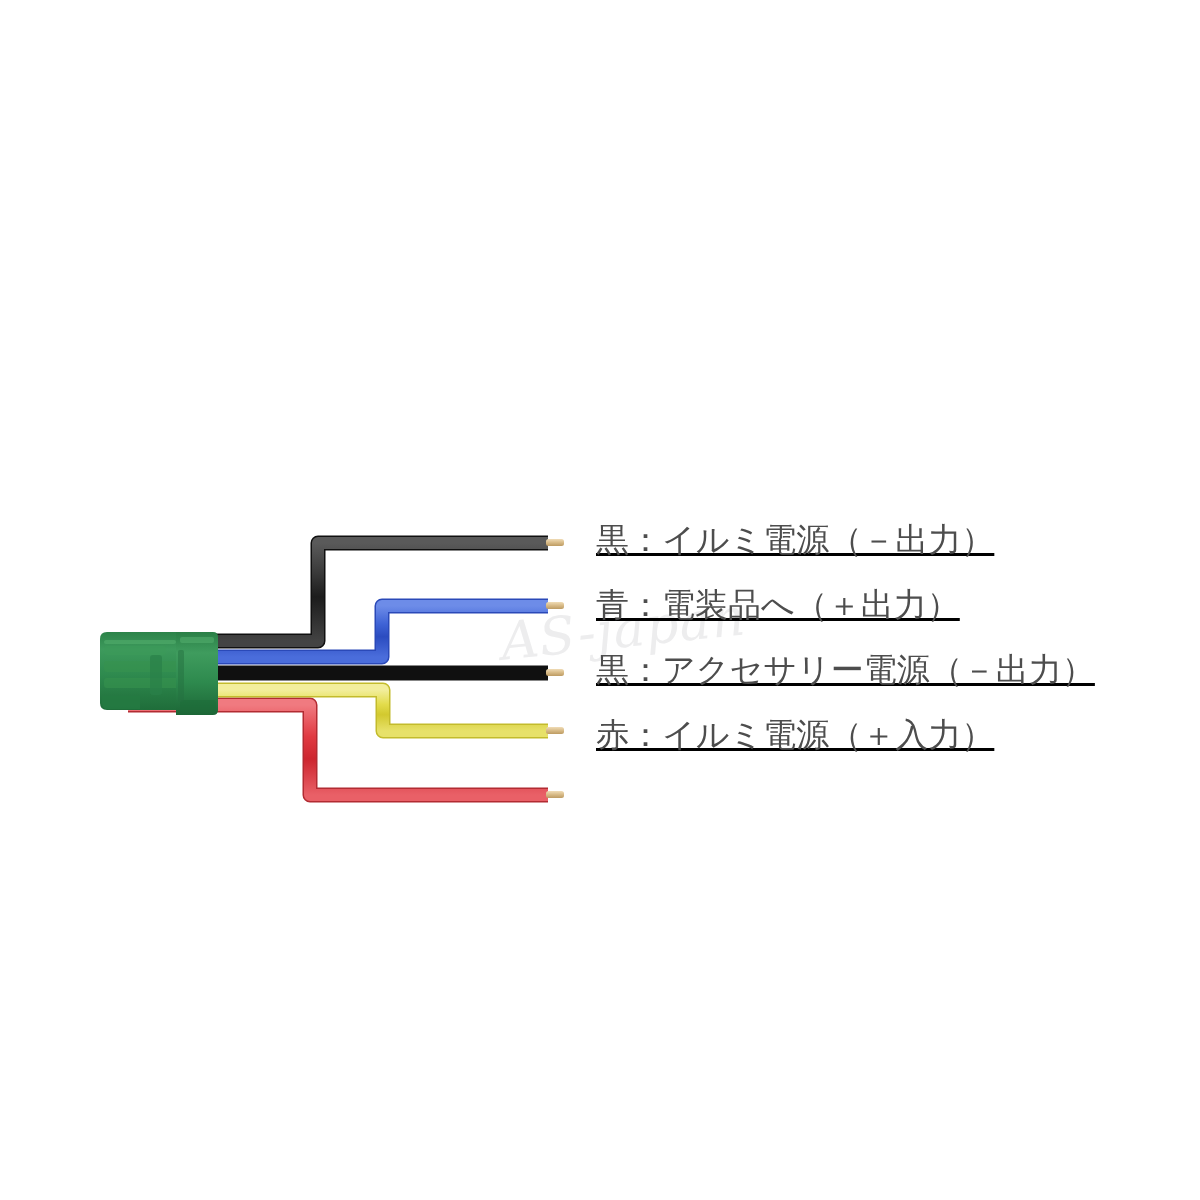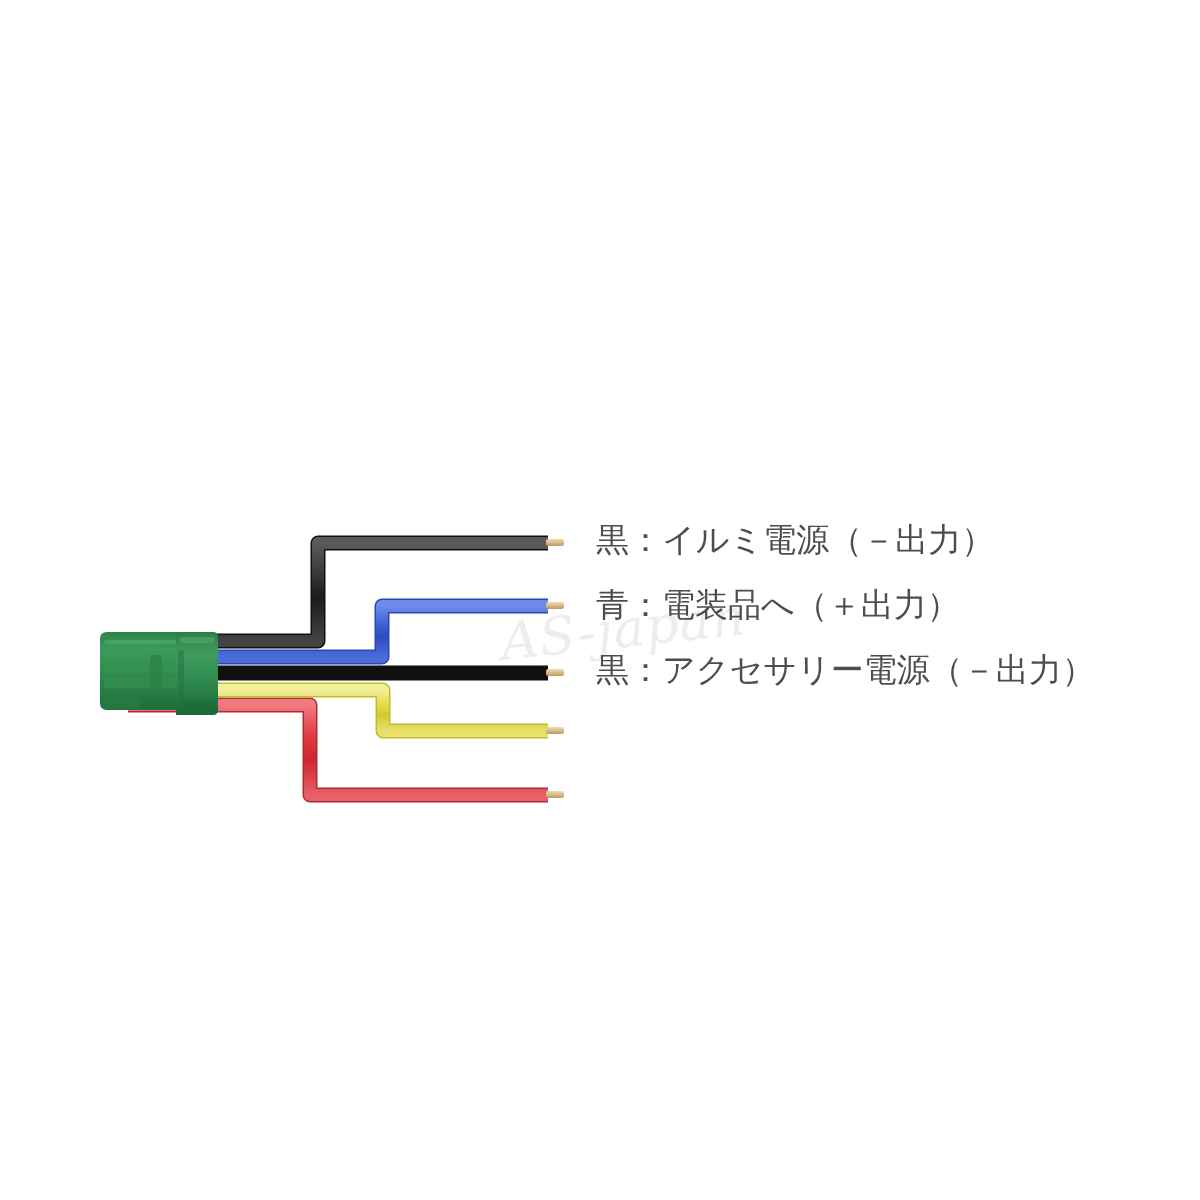--- a/index.html
+++ b/index.html
@@ -39,20 +39,21 @@
   .legend {
     position: absolute;
     left: 596px;
     top: 508px;
     width: 600px;
   }
   .legend-row {
     height: 65px;
     display: flex;
     align-items: center;
+    text-decoration: underline;
   }
   .legend-label {
     font-family: "DejaVu Sans", "Liberation Sans", sans-serif;
     font-size: 33px;
     line-height: 1.1;
     color: #4d4d4d;
     white-space: nowrap;
     letter-spacing: 0px;
   }
 </style>
@@ -169,15 +170,18 @@
   <div class="legend">
     <div class="legend-row">
       <span class="legend-label">黒：イルミ電源（－出力）</span>
     </div>
     <div class="legend-row">
       <span class="legend-label">青：電装品へ（＋出力）</span>
     </div>
     <div class="legend-row">
       <span class="legend-label">黒：アクセサリー電源（－出力）</span>
     </div>
+    <div class="legend-row">
+      <span class="legend-label">赤：イルミ電源（＋入力）</span>
+    </div>
   </div>
 
 </div>
 
 </body></html>

